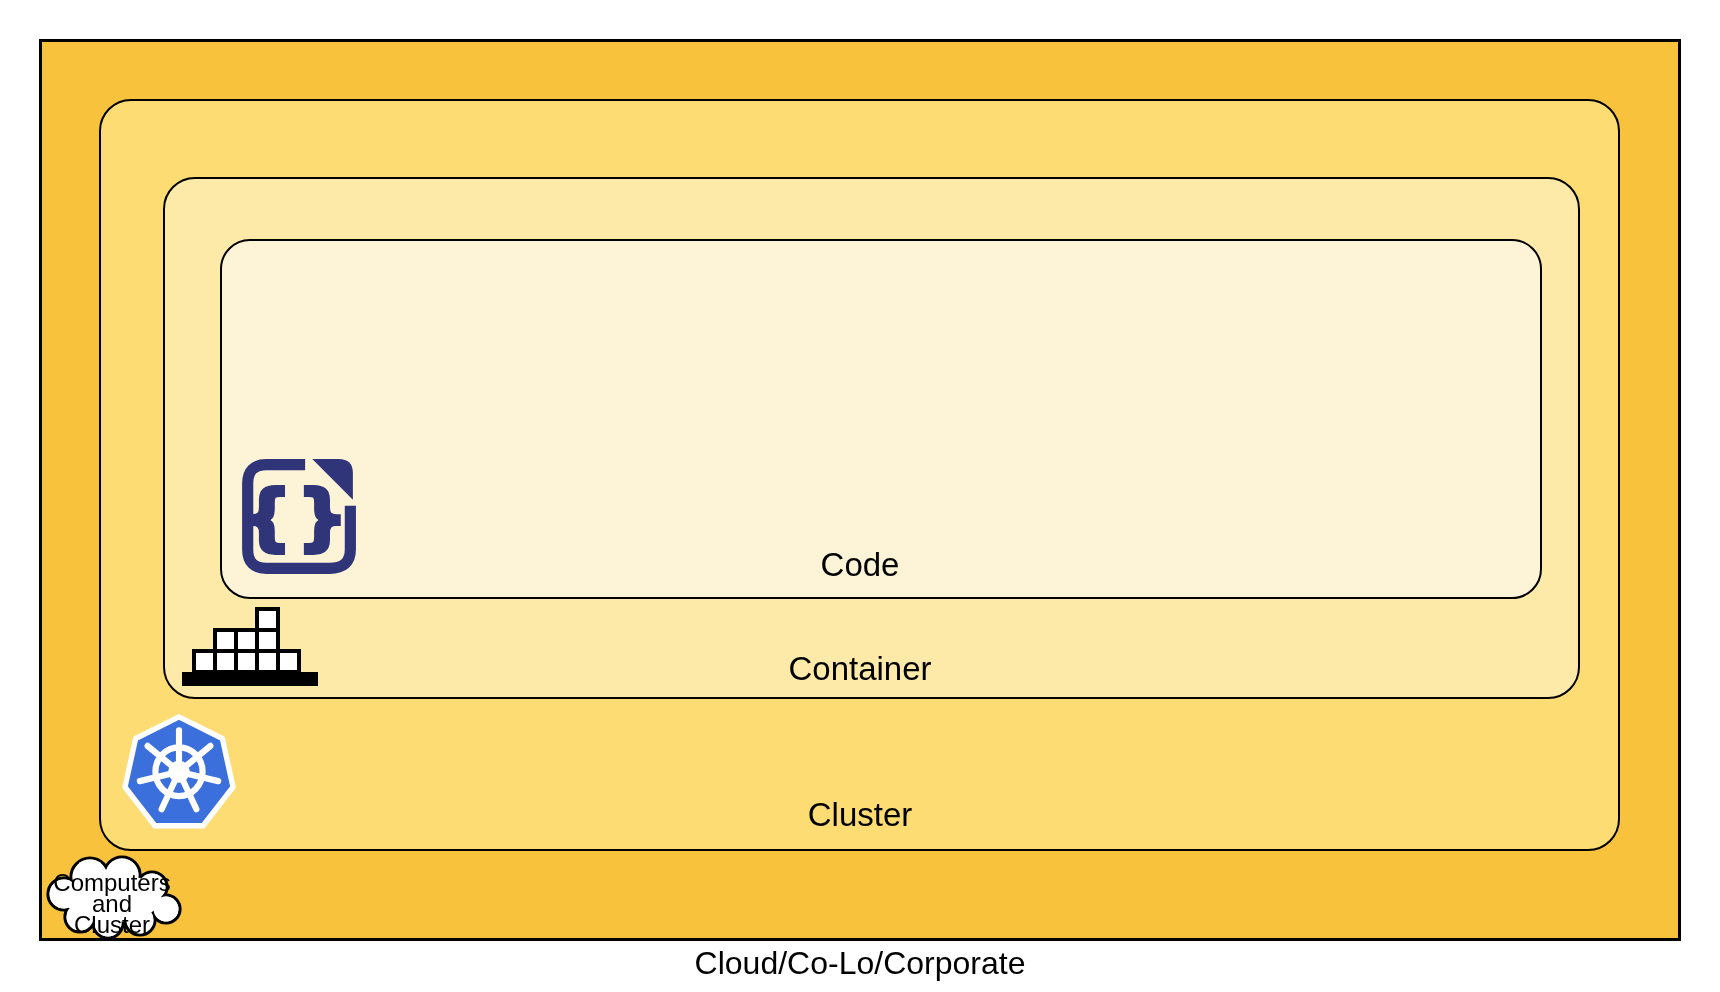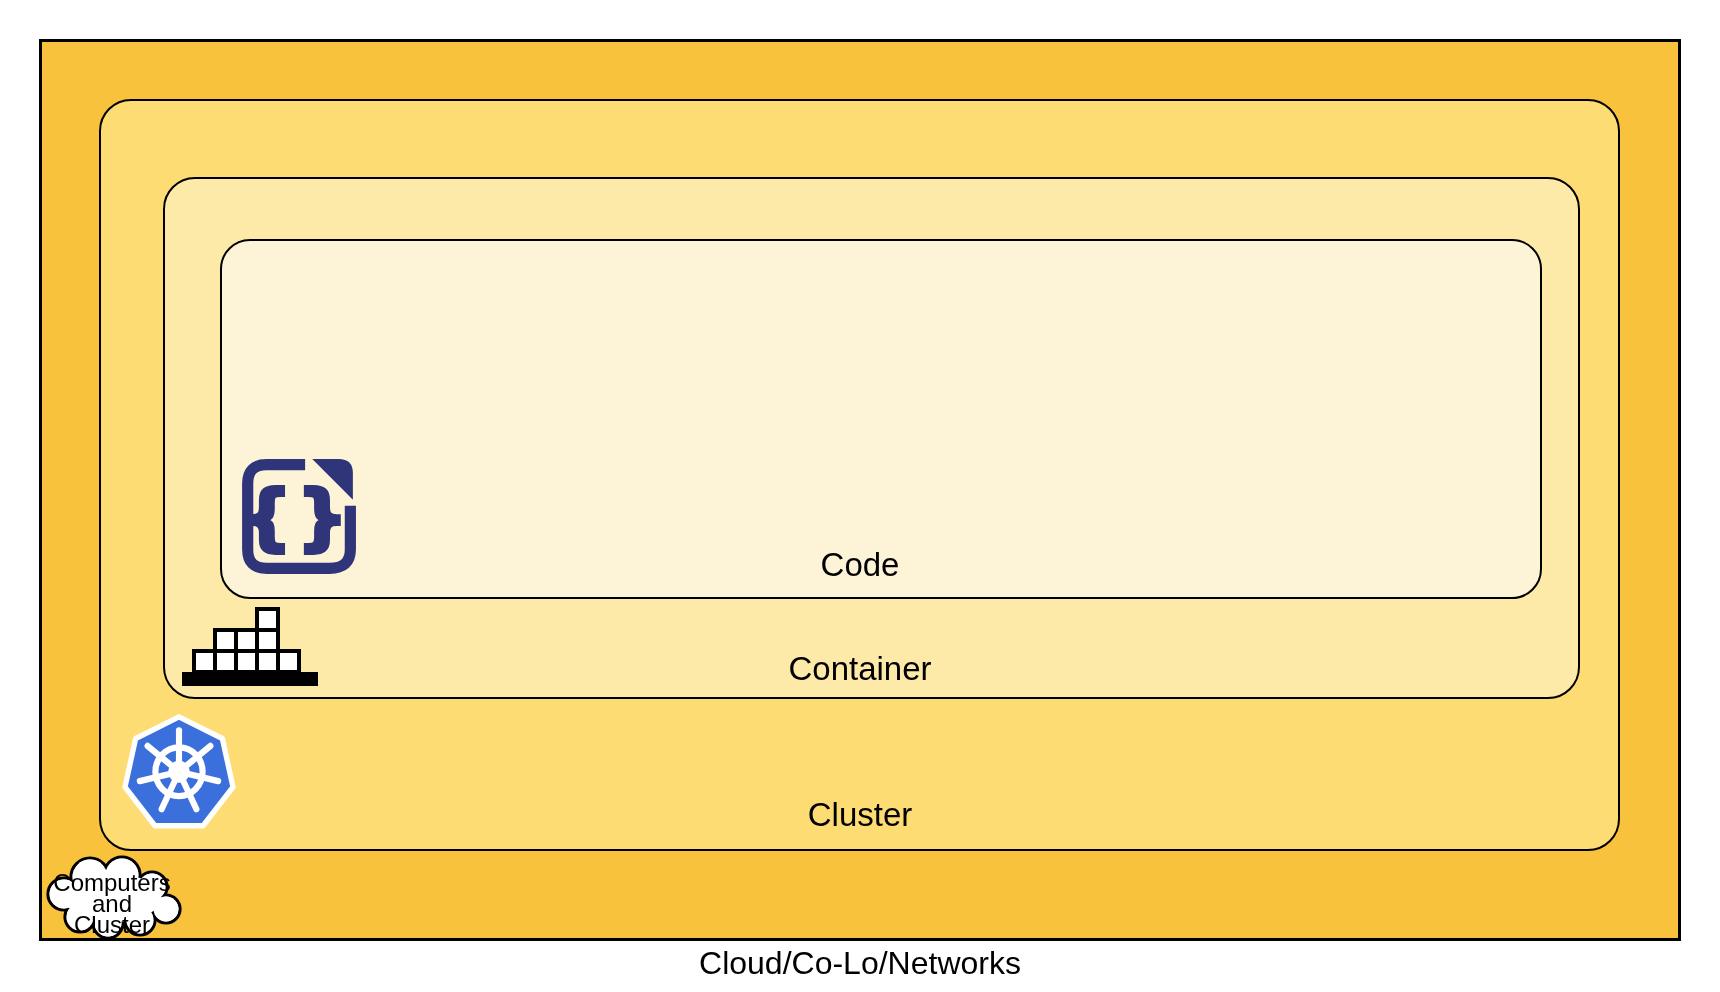--- a/index.html
+++ b/index.html
@@ -97,21 +97,21 @@
 
   <div class="layer layer-outer"></div>
   <div class="layer layer-cluster"></div>
   <div class="layer layer-container"></div>
   <div class="layer layer-code"></div>
 
   <div class="layer-label label-code">Code</div>
   <div class="layer-label label-container">Container</div>
   <div class="layer-label label-cluster">Cluster</div>
   <div class="layer-label label-datacenter">
-    <div>Cloud/Co-Lo/Networks</div>
+    <div>Cloud/Co-Lo/Corporate</div>
     
   </div>
 
   <svg class="icon icon-code" width="119" height="123" viewBox="0 0 117 121" aria-hidden="true">
     <path class="codefile-stroke" d="M 66 9.5 L 28 9.5 Q 9.5 9.5 9.5 28 L 9.5 93 Q 9.5 111.5 28 111.5 L 90 111.5 Q 110.5 111.5 110.5 93 L 110.5 50"></path>
     <path class="codefile-fold" d="M 73 4 L 99 4 Q 113 4 113 18 L 113 44 Z"></path>
     <text class="codefile-braces" x="58" y="85" text-anchor="middle">{}</text>
   </svg>
 
   <svg class="icon icon-container" width="137" height="82" viewBox="0 0 137 82" aria-hidden="true">

